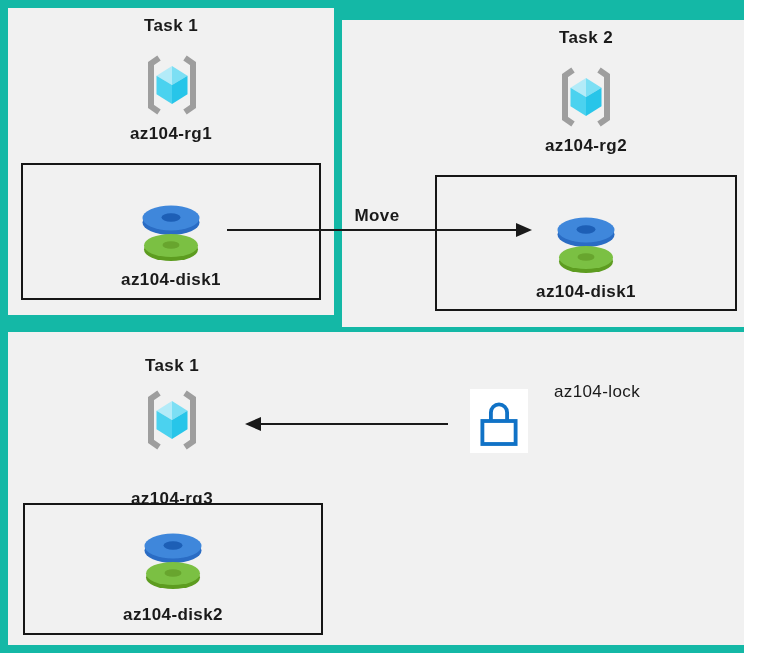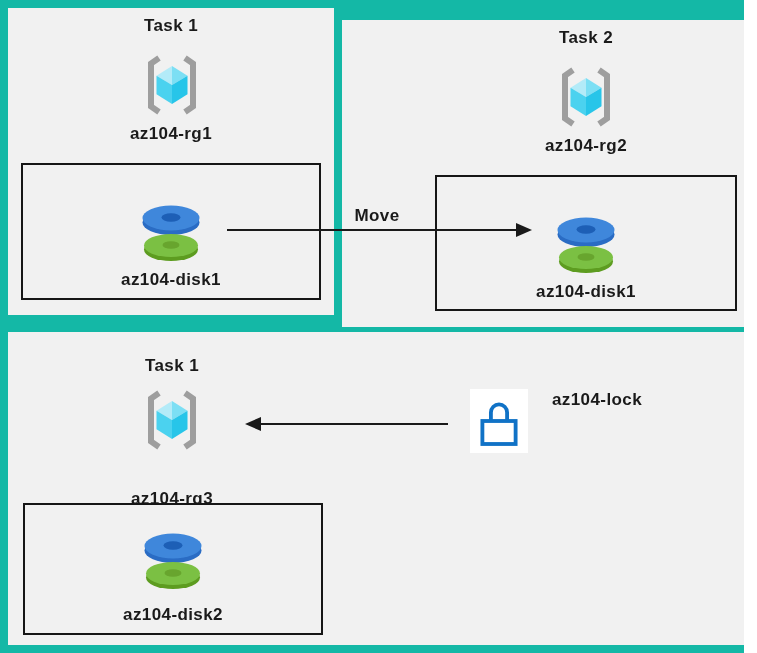--- a/index.html
+++ b/index.html
@@ -22,22 +22,22 @@
   .aline { position:absolute; height:2px; background:var(--arrow); }
   .ahead-right { position:absolute; width:0; height:0;
                  border-top:7px solid transparent; border-bottom:7px solid transparent;
                  border-left:16px solid var(--arrow); }
   .ahead-left  { position:absolute; width:0; height:0;
                  border-top:7px solid transparent; border-bottom:7px solid transparent;
                  border-right:16px solid var(--arrow); }
 
   .lock-tile { position:absolute; left:470px; top:389px; width:58px; height:64px;
                background:var(--lock-bg); display:flex; align-items:center; justify-content:center; }
-  .lock-text { position:absolute; left:597px; top:386px; transform:translateX(-50%);
-               font-weight:700; font-size:17px; letter-spacing:.4px; color:var(--text);
+  .lock-text { position:absolute; left:597px; top:378px; transform:translateX(-50%);
+               font-weight:400; font-size:17px; letter-spacing:.4px; color:var(--text);
                text-align:center; line-height:27px; white-space:nowrap; }
 
   
   .bracket   { stroke:var(--bracket-gray); stroke-width:6; fill:none; stroke-linejoin:miter; }
   .cube-tl   { fill:var(--cube-top-left); }
   .cube-tr   { fill:var(--cube-top-right); }
   .cube-l    { fill:var(--cube-left); }
   .cube-r    { fill:var(--cube-right); }
   .dsk-b-side { fill:var(--disk-blue-side); }
   .dsk-b-top  { fill:var(--disk-blue-top); }

